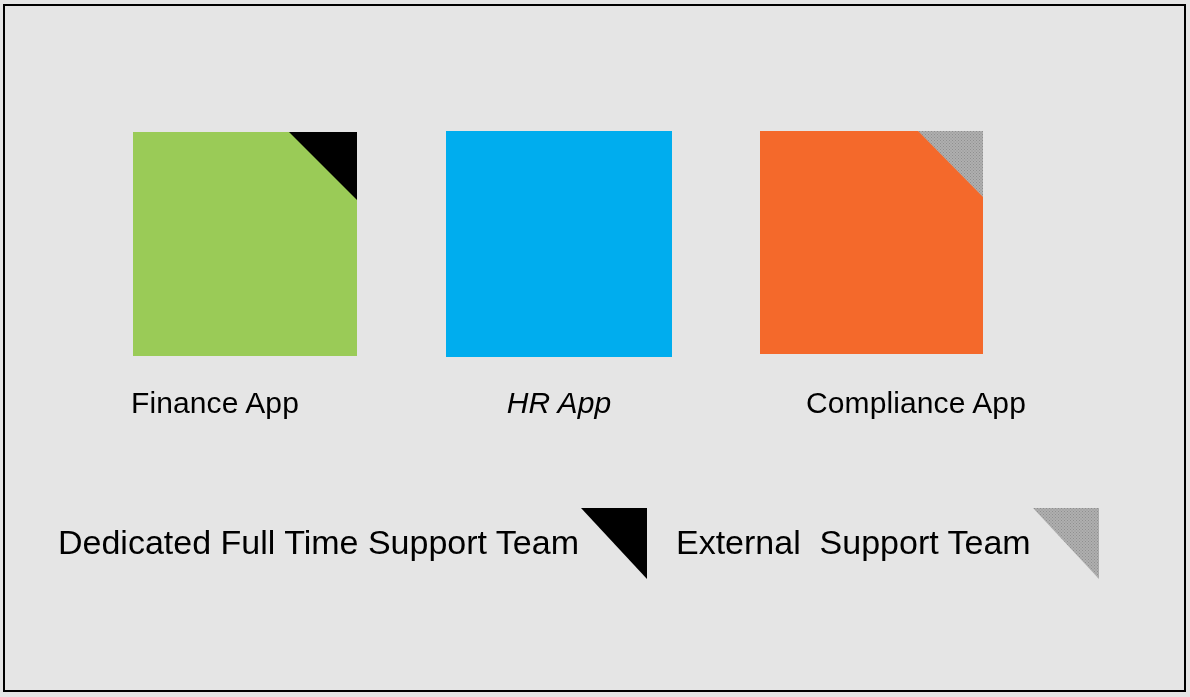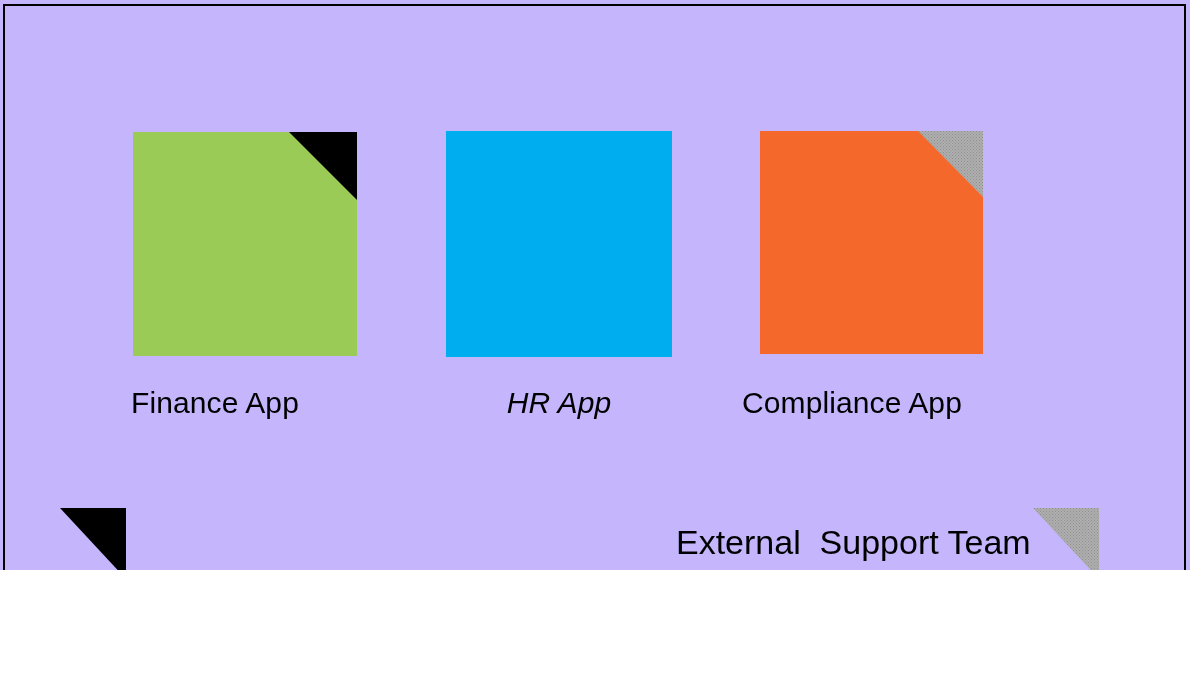--- a/index.html
+++ b/index.html
@@ -6,22 +6,22 @@
     margin: 0;
     padding: 0;
     background: #ffffff;
   }
   body {
     font-family: "Liberation Sans", sans-serif;
   }
   #canvas {
     position: relative;
     width: 1190px;
-    height: 570px;
-    background: #c4b5fd;
+    height: 697px;
+    background: #e5e5e5;
     overflow: hidden;
   }
   
   #frame {
     position: absolute;
     left: 3px;
     top: 4px;
     width: 1183px;
     height: 688px;
     border: 2px solid #000000;
@@ -100,23 +100,24 @@
         <pattern id="grayDots" width="3" height="3" patternUnits="userSpaceOnUse">
           <rect width="3" height="3" fill="#AFAFAF"></rect>
           <rect x="0" y="0" width="1" height="1" fill="#8F8F8F"></rect>
           <rect x="1.5" y="1.5" width="1" height="1" fill="#8F8F8F"></rect>
         </pattern>
       </defs>
       <rect x="0" y="0" width="223" height="223" fill="#F4692B"></rect>
       <polygon points="158,0 223,0 223,66" fill="url(#grayDots)"></polygon>
     </svg>
   </div>
-  <div class="tile-label" style="left:852px; top:386px;">Compliance App</div>
+  <div class="tile-label" style="left:916px; top:386px;">Compliance App</div>
 
   <div class="legend-entry" style="left:58px; top:505px;">
+    <span class="legend-text">Dedicated Full Time Support Team</span>
     <svg class="legend-swatch" viewBox="0 0 70 74">
       <polygon points="2,3 68,3 68,74" fill="#000000"></polygon>
     </svg>
   </div>
 
   <div class="legend-entry" style="left:676px; top:505px;">
     <span class="legend-text">External  Support Team</span>
     <svg class="legend-swatch" viewBox="0 0 70 74">
       <defs>
         <pattern id="grayDots2" width="3" height="3" patternUnits="userSpaceOnUse">

